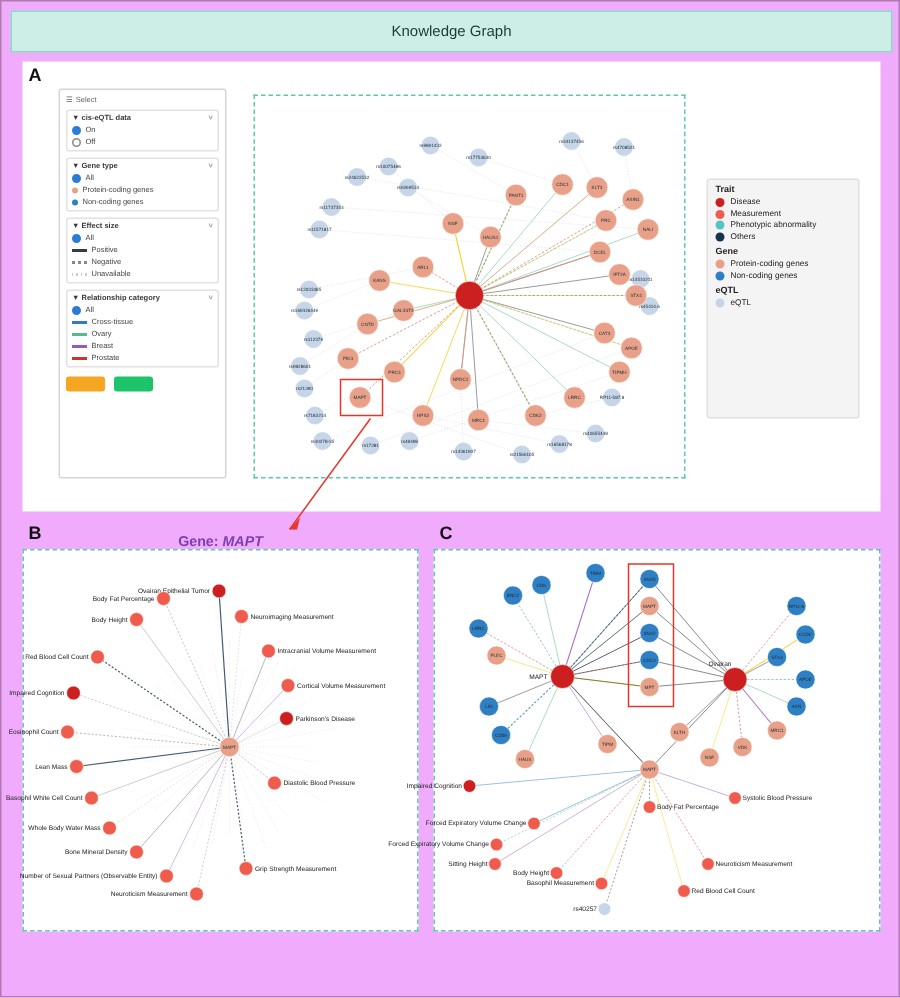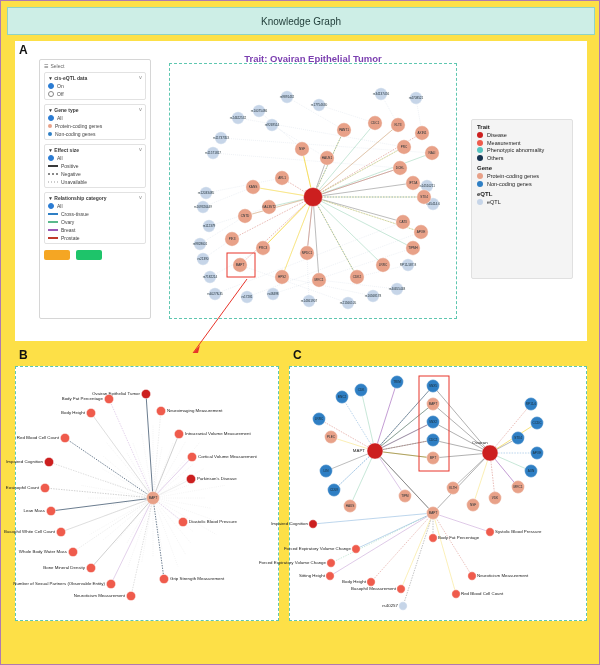--- a/index.html
+++ b/index.html
@@ -6,21 +6,21 @@
   body{
     width:600px;height:665px;
     background:#ffffff;
     font-family:"Liberation Sans",sans-serif;
     overflow:hidden;
   }
   #root{
     position:relative;width:600px;height:665px;
     border:1px solid #b07ab0;
     box-sizing:border-box;
-    background:#fde047;
+    background:#f0abfc;
   }
   
   .header{
     position:absolute;left:6px;top:6px;width:586px;height:26px;
     background:#cdeee6;border:1px solid #8fd3c6;
     display:flex;align-items:center;justify-content:center;
     font-size:10px;color:#1d3a36;
   }
   
   .panel{
@@ -79,21 +79,20 @@
 <div id="root">
 
   <div class="header">
     <span>Knowledge Graph</span>
   </div>
 
   <div class="panel" style="left:14px;top:40px;width:572px;height:300px;border:none;">
     <div class="panel-letter" style="left:4px;top:2px;">A</div>
   </div>
   <div class="panel" style="left:168px;top:62px;width:288px;height:256px;"></div>
-  <div class="panel-title" style="left:168px;top:52px;width:288px;">Trait: Ovairan  Epithelial Tumor</div>
 
   <div class="ctrl">
     <div class="ctrl-head">
       <span>☰</span>
       <span>Select</span>
     </div>
 
     <div class="grp">
       <div class="grp-title">
         <span><span>▼</span> <span>cis-eQTL data</span></span>
@@ -215,20 +214,23 @@
     <div class="sep"></div>
     <h4>eQTL</h4>
     <div class="row">
       <span class="sw" style="background:#c6d5e8"></span>
       <span>eQTL</span>
     </div>
   </div>
 
   <div class="panel" style="left:14px;top:365px;width:264px;height:255px;"></div>
   <div class="panel-letter" style="left:18px;top:347px;">B</div>
+  <div class="panel-title" style="left:14px;top:355px;width:264px;">
+    <span>Gene: </span><em>MAPT</em>
+  </div>
 
   <div class="panel" style="left:288px;top:365px;width:298px;height:255px;"></div>
   <div class="panel-letter" style="left:292px;top:347px;">C</div>
 
   <svg id="gfx" width="600" height="665">
       <line x1="286" y1="96" x2="343" y2="129" stroke="#b9c6d6" stroke-width="0.3" opacity="0.8" stroke-dasharray="1,1"></line>
       <line x1="318" y1="104" x2="374" y2="122" stroke="#b9c6d6" stroke-width="0.3" opacity="0.8" stroke-dasharray="1,1"></line>
       <line x1="380" y1="93" x2="397" y2="124" stroke="#b9c6d6" stroke-width="0.3" opacity="0.8" stroke-dasharray="1,1"></line>
       <line x1="415" y1="97" x2="421" y2="132" stroke="#b9c6d6" stroke-width="0.3" opacity="0.8" stroke-dasharray="1,1"></line>
       <line x1="258" y1="110" x2="301" y2="148" stroke="#b9c6d6" stroke-width="0.3" opacity="0.8" stroke-dasharray="1,1"></line>

